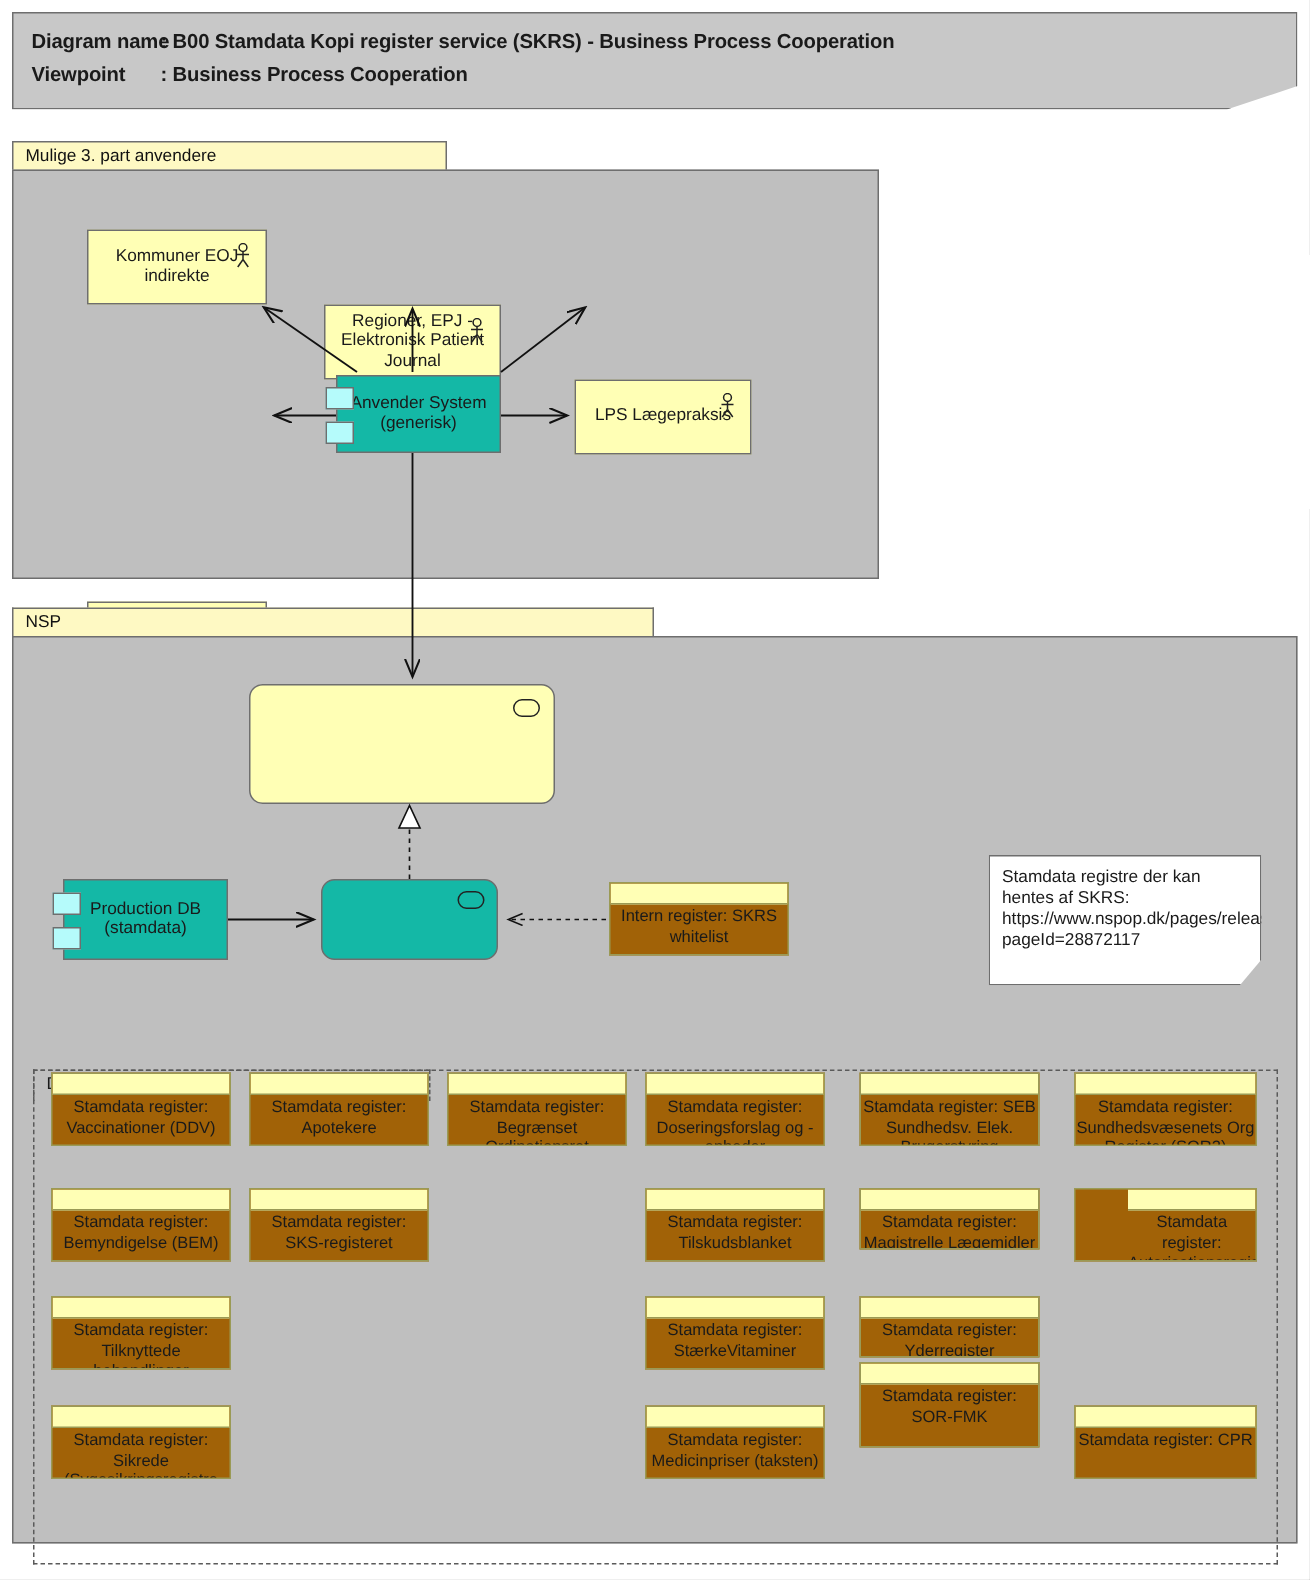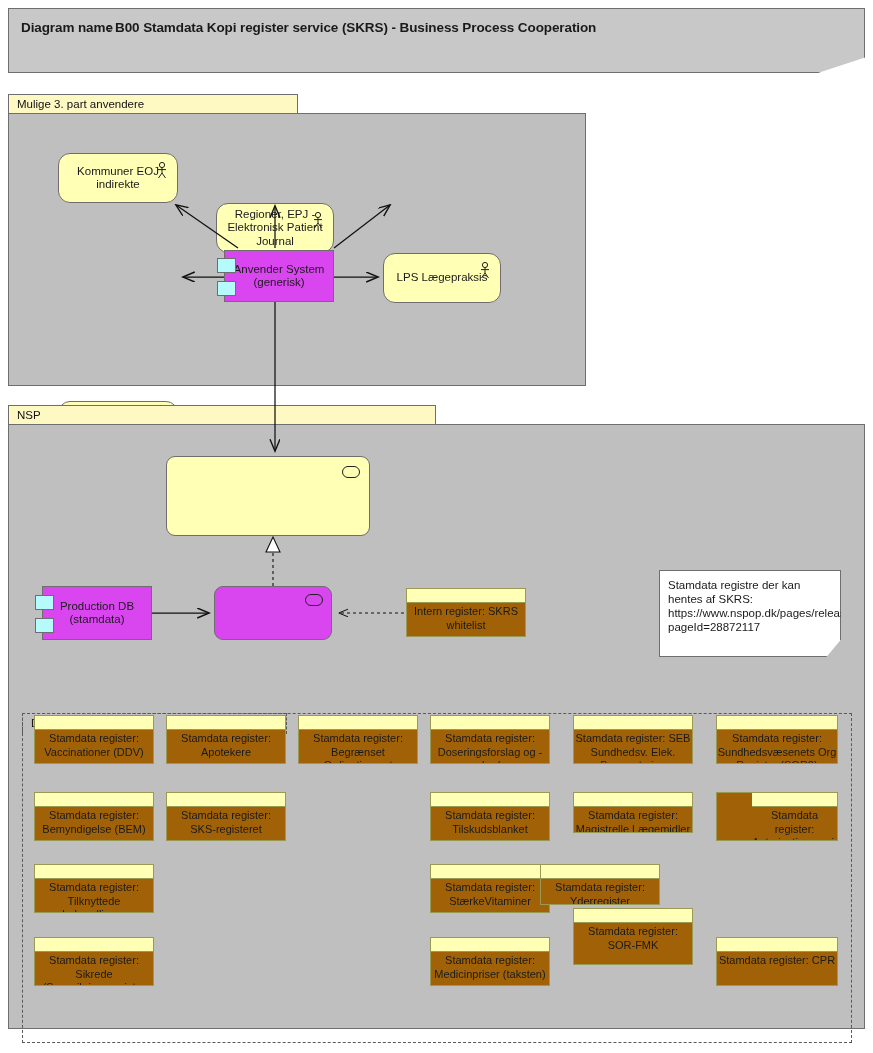--- a/index.html
+++ b/index.html
@@ -23,24 +23,24 @@
 
   
   .group-body{background:#bfbfbf;border:1px solid #6e6e6e;}
   .group-tab{background:#fef9c3;border:1px solid #6e6e6e;border-bottom:none;
     font-size:11.5px;padding:3px 0 0 8px;color:#111;}
 
   
   .node{border:1px solid #6e6e6e;display:flex;align-items:center;justify-content:center;
     text-align:center;font-size:11.5px;line-height:13.5px;}
   .yellow{background:#ffffb5;}
-  .cyan{background:#d946ef;}
-
-  
-  .actor-box{position:relative;border-radius:12px;}
+  .cyan{background:#14b8a6;}
+
+  
+  .actor-box{position:relative;}
   .actor-box .lbl{width:100%;padding:0 6px;}
   .actor-icon{position:absolute;right:9px;top:8px;width:12px;height:17px;}
 
   
   .comp-tab{position:absolute;left:-8px;width:17px;height:13px;background:#b5fbfb;
     border:1px solid #6e6e6e;}
 
   
   .rounded{border-radius:9px;}
   .iface-oval{position:absolute;width:16px;height:10px;border:1.4px solid #222;
@@ -66,20 +66,23 @@
   svg.wires{position:absolute;left:0;top:0;width:873px;height:1053px;
     pointer-events:none;overflow:visible;}
 </style>
 </head>
 <body>
 
 <div class="abs" id="title-banner">
   <div class="ln" id="title-line-1">
     <span class="tl-lab">Diagram name</span><span class="tl-val">: B00 Stamdata Kopi register service (SKRS) - Business Process Cooperation</span>
   </div>
+  <div class="ln" id="title-line-2">
+    <span class="tl-lab">Viewpoint</span><span class="tl-val">: Business Process Cooperation</span>
+  </div>
 </div>
 
 <div class="abs group-tab" id="tp-tab" style="left:8px;top:94px;width:290px;height:20px;">
   <span>Mulige 3. part anvendere</span>
 </div>
 <div class="abs group-body" id="tp-body" style="left:8px;top:113px;width:578px;height:273px;"></div>
 
 <div class="abs node yellow actor-box" style="left:58px;top:153px;width:120px;height:50px;">
   <span class="lbl">Kommuner EOJ indirekte</span>
   <svg class="actor-icon" viewBox="0 0 12 17">
@@ -221,21 +224,21 @@
       <div class="body">Stamdata register: Autorisationsregistret</div>
     </div>
     <div class="reg" style="left: 34px; top: 864px; width: 120px; height: 49px;">
       <div class="strip"></div>
       <div class="body">Stamdata register: Tilknyttede behandlinger</div>
     </div>
     <div class="reg" style="left: 430px; top: 864px; width: 120px; height: 49px;">
       <div class="strip"></div>
       <div class="body">Stamdata register: StærkeVitaminer</div>
     </div>
-    <div class="reg" style="left: 540px; top: 864px; width: 120px; height: 41px;">
+    <div class="reg" style="left: 573px; top: 864px; width: 120px; height: 41px;">
       <div class="strip"></div>
       <div class="body">Stamdata register: Yderregister</div>
     </div>
     <div class="reg" style="left: 34px; top: 937px; width: 120px; height: 49px;">
       <div class="strip"></div>
       <div class="body">Stamdata register: Sikrede (Sygesikringsregistre</div>
     </div>
     <div class="reg" style="left: 430px; top: 937px; width: 120px; height: 49px;">
       <div class="strip"></div>
       <div class="body">Stamdata register: Medicinpriser (taksten)</div>

